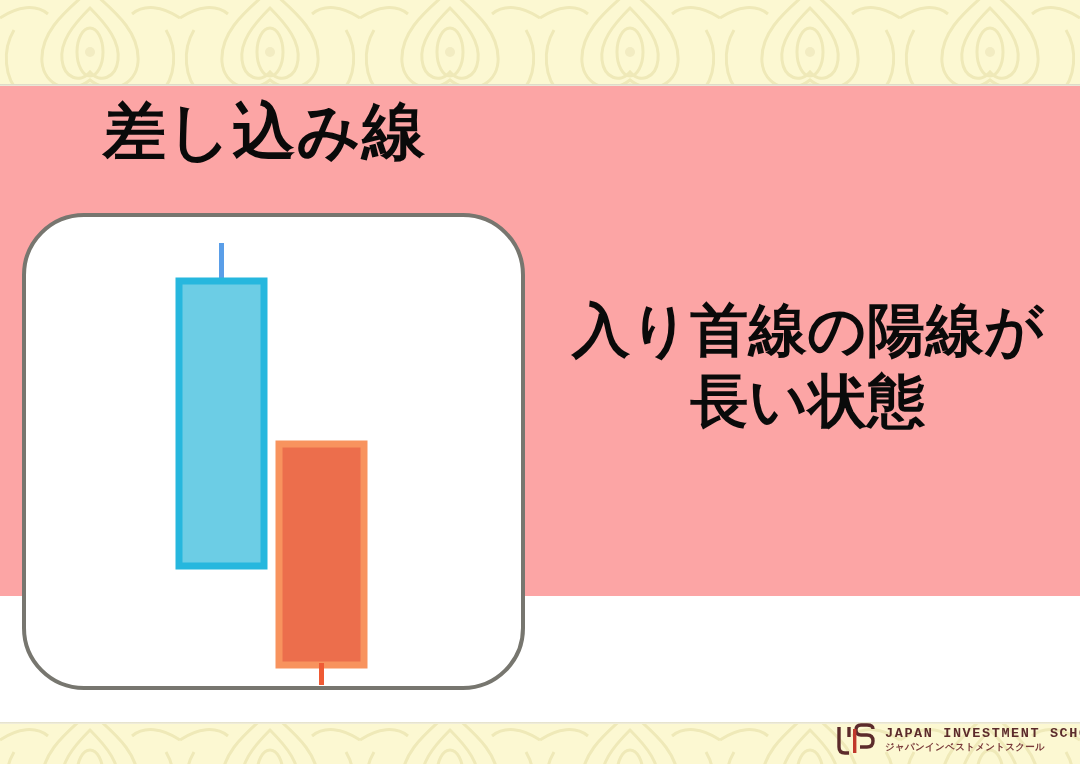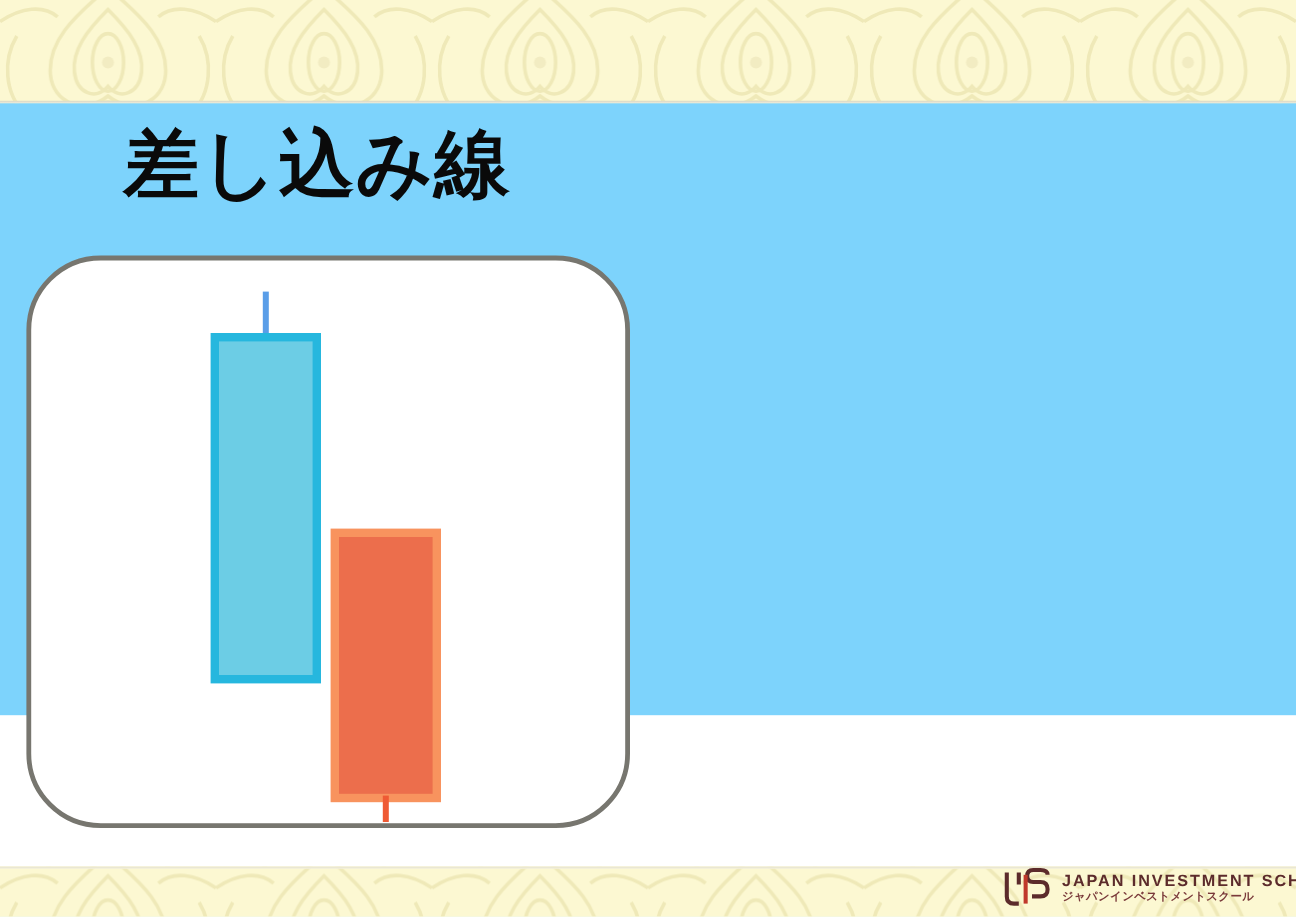--- a/index.html
+++ b/index.html
@@ -7,21 +7,22 @@
 
   html, body {
     width:1080px; height:764px;
     overflow:hidden;
     font-family:"Liberation Sans", sans-serif;
   }
 
   #slide {
     position:relative;
     width:1080px; height:596px;
-    background:#7dd3fc;
+    background:#fca5a5;
+    font-family:Liberation Mono, monospace;
   }
 
   
   .band {
     position:absolute; left:0; width:1080px;
     background-color:#fcf8d2;
     overflow:hidden;
   }
   #band-top    { top:0;   height:86px; }
   #band-bottom { top:722px; height:42px; }
@@ -154,20 +155,24 @@
         <rect x="153" y="64" width="85" height="285" fill="#6ccde5" stroke="#26b7de" stroke-width="7"></rect>
       </g>
 
       <g>
         <rect x="253" y="227" width="85" height="221" fill="#ec6e4c" stroke="#f8935e" stroke-width="7"></rect>
         <rect x="293" y="446" width="5" height="22" fill="#ef5a34"></rect>
       </g>
     </svg>
   </div>
 
+  <div id="caption">
+    <span class="cap-line">入り首線の陽線が</span>
+    <span class="cap-line">長い状態</span>
+  </div>
 
   <div class="band" id="band-bottom">
     <svg class="damask" viewBox="0 0 1080 42" preserveAspectRatio="none">
       <rect x="0" y="0" width="1080" height="42" fill="#fcf8d2"></rect>
       <rect x="0" y="-44" width="1080" height="86" fill="url(#dm)"></rect>
     </svg>
     <div class="band-edge"></div>
   </div>
 
   <div id="logo">

